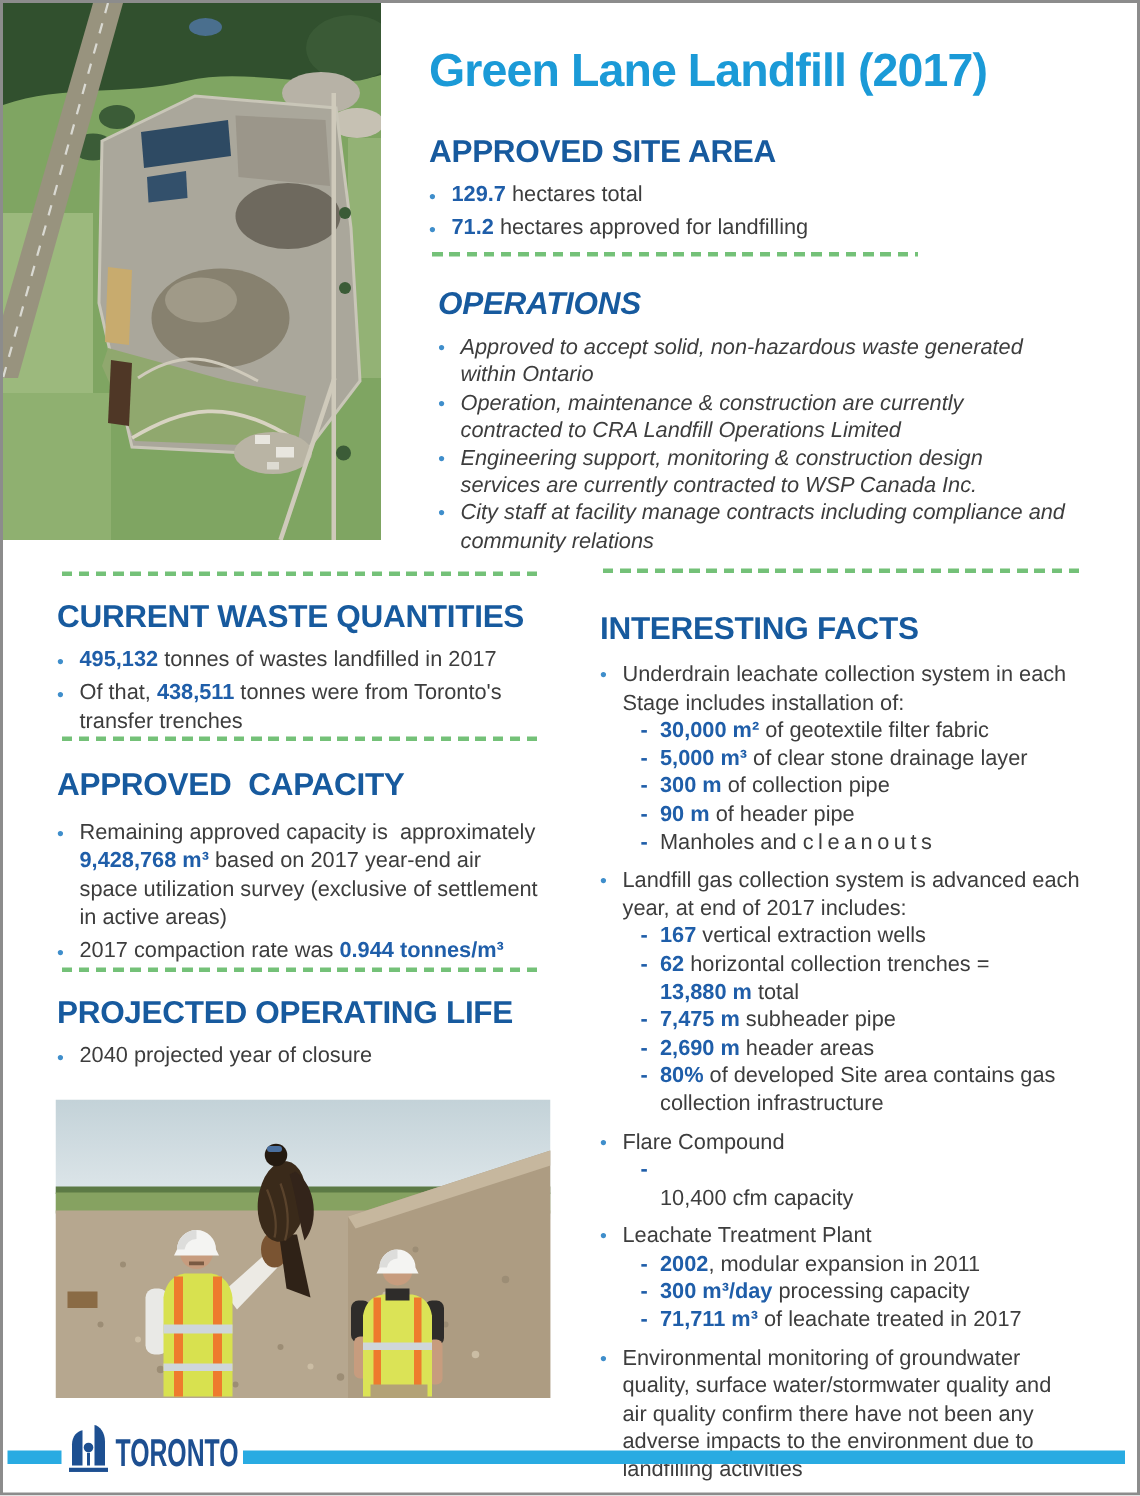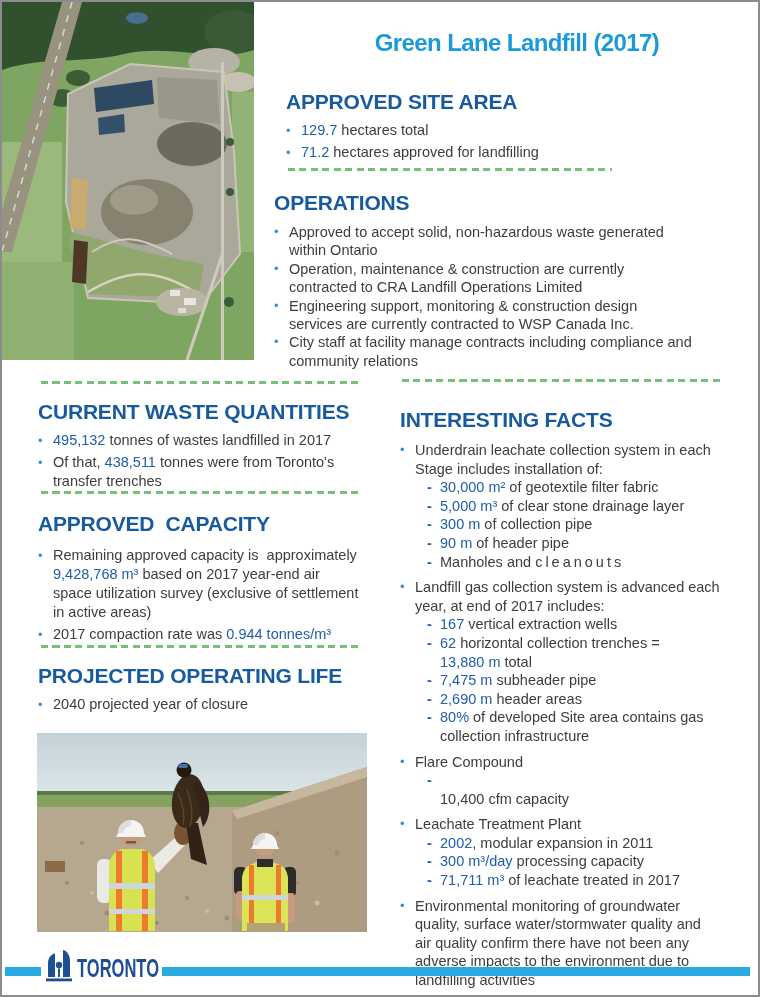--- a/index.html
+++ b/index.html
@@ -1,27 +1,27 @@
 <!DOCTYPE html>
 <html><head>
 <meta charset="utf-8">
 <style>
   html,body{margin:0;padding:0;background:#ffffff;}
   .page{position:relative;width:760px;height:997px;box-sizing:border-box;border:2px solid #8c8c8c;
         background:#ffffff;font-family:"Liberation Sans",sans-serif;color:#3d3d3d;overflow:hidden;}
   .abs{position:absolute;}
 
-  .title{font-size:24px;font-weight:bold;color:#1b9ad7;letter-spacing:-0.6px;margin:0;white-space:pre-wrap;text-align:center;}
+  .title{font-size:31px;font-weight:bold;color:#1b9ad7;letter-spacing:-0.6px;margin:0;white-space:pre-wrap;}
   .sec-title{font-size:21px;font-weight:bold;color:#175a9e;letter-spacing:-0.2px;margin:0;white-space:pre-wrap;}
 
   .bullets{margin-top:7px;font-size:14.5px;line-height:19px;}
   .bullet{display:flex;align-items:flex-start;}
   .marker{flex:none;width:15px;color:#3f8ecb;font-size:13px;}
   .btxt{flex:1;white-space:pre-wrap;}
-  .num{color:#1f5ea9;font-weight:normal;}
+  .num{color:#1f5ea9;font-weight:bold;}
   .spaced{letter-spacing:3px;text-align:center;}
 
   .tight .bullet + .bullet{margin-top:3px;}
 
   #block-ops .bullets{line-height:18.4px;margin-top:8px;}
 
   .facts .bullets{line-height:18.6px;margin-top:9px;}
   .facts .bullet:not(:first-child){margin-top:7px;}
   .subbullet{display:flex;align-items:flex-start;margin-left:27px;}
   .submarker{flex:none;width:13px;color:#1f5ea9;font-weight:bold;}
@@ -90,21 +90,21 @@
         </div>
         <div class="bullet">
           <span class="marker">•</span>
           <div class="btxt"><span class="num ">71.2</span><span> hectares approved for landfilling</span></div>
         </div>
       </div>
   </div>
 
   <div class="sep" style="left:286px;top:166px;width:324px;"></div>
 
-  <div class="abs" id="block-ops" style="left:272px;top:189px;width:466px;">
+  <div class="abs" id="block-ops" style="left:290px;top:189px;width:466px;font-style:italic;">
     <div class="sec-title">OPERATIONS</div>
     <div class="bullets">
         <div class="bullet">
           <span class="marker">•</span>
           <div class="btxt"><span>Approved to accept solid, non-hazardous waste generated</span><br><span>within Ontario</span></div>
         </div>
         <div class="bullet">
           <span class="marker">•</span>
           <div class="btxt"><span>Operation, maintenance &amp; construction are currently</span><br><span>contracted to CRA Landfill Operations Limited</span></div>
         </div>

